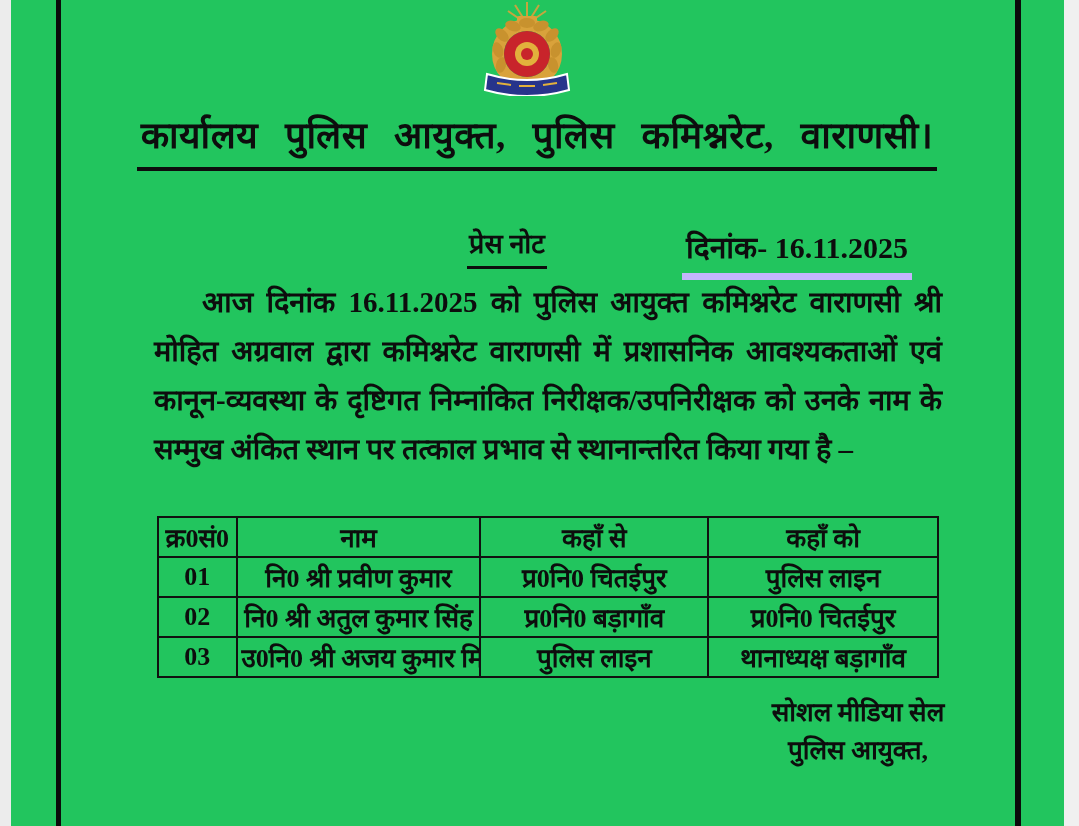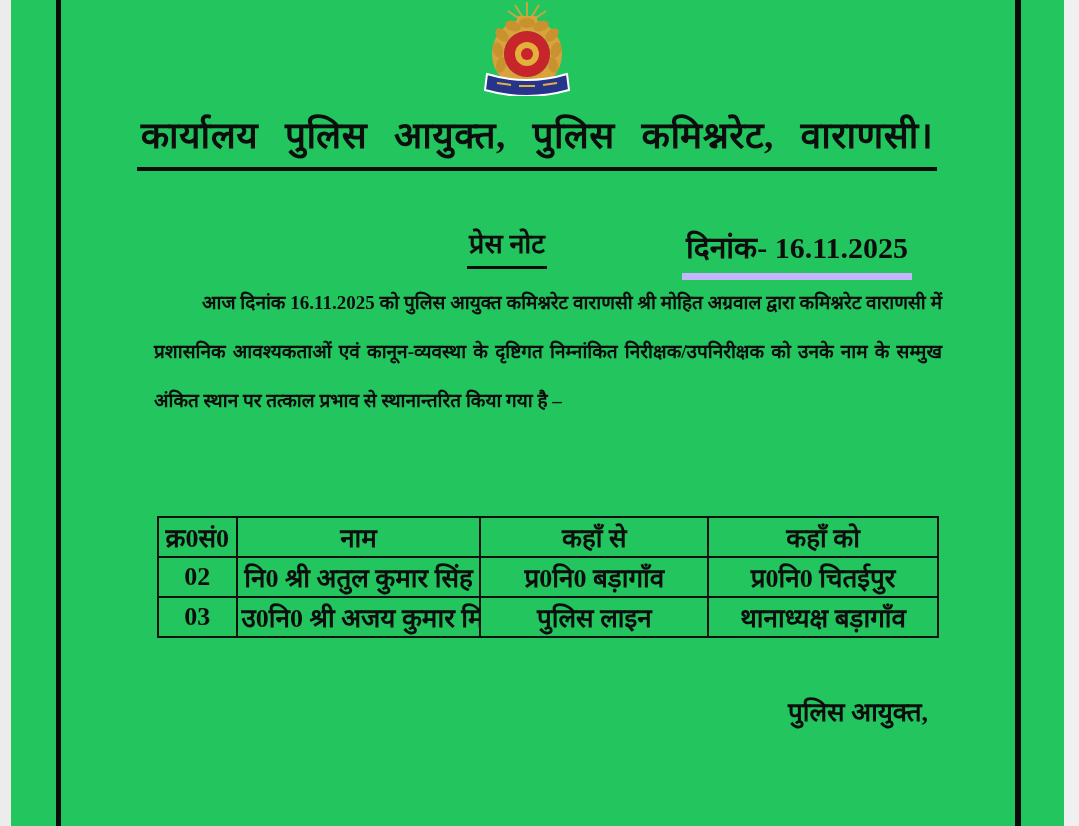--- a/index.html
+++ b/index.html
@@ -65,21 +65,21 @@
     text-align: right;
   }
   .date-line .txt {
     display: inline-block;
     font-size: 30px;
     border-bottom: 7px solid #c4b5fd;
     padding: 0 4px 6px 4px;
   }
   .body-para {
     position: absolute; left: 154px; top: 278px; width: 788px;
-    font-size: 19px;
+    font-size: 29px;
     line-height: 49px;
     text-align: justify;
     text-indent: 48px;
     margin: 0;
   }
   table.transfer {
     position: absolute; left: 157px; top: 516px;
     border-collapse: collapse;
     table-layout: fixed;
     width: 782px;
@@ -177,31 +177,38 @@
     <thead>
       <tr>
         <th>क्र0सं0</th>
         <th>नाम</th>
         <th>कहाँ से</th>
         <th>कहाँ को</th>
       </tr>
     </thead>
     <tbody>
       <tr>
+        <td>01</td>
+        <td>नि0 श्री प्रवीण कुमार</td>
+        <td>प्र0नि0 चितईपुर</td>
+        <td>पुलिस लाइन</td>
+      </tr>
+      <tr>
         <td>02</td>
         <td>नि0 श्री अतुल कुमार सिंह</td>
         <td>प्र0नि0 बड़ागाँव</td>
         <td>प्र0नि0 चितईपुर</td>
       </tr>
       <tr>
         <td>03</td>
         <td>उ0नि0 श्री अजय कुमार मिश्रा</td>
         <td>पुलिस लाइन</td>
         <td>थानाध्यक्ष बड़ागाँव</td>
       </tr>
     </tbody>
   </table>
 
   <div class="signature">
+    <span class="sig-line">सोशल मीडिया सेल</span>
     <span class="sig-line">पुलिस आयुक्त,</span>
   </div>
 
 </div>
 
 </body></html>

